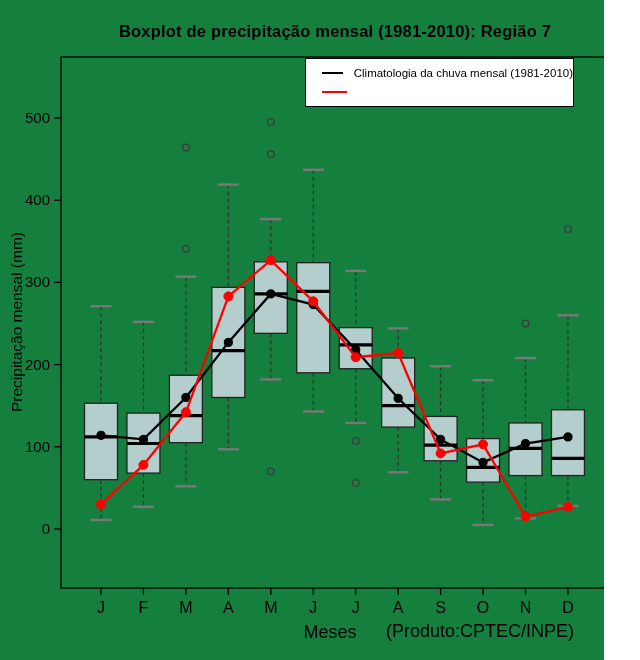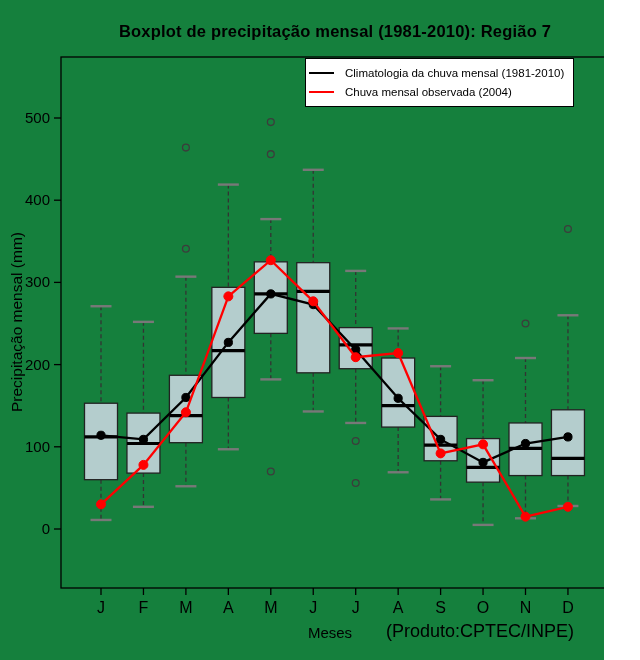--- a/index.html
+++ b/index.html
@@ -3,27 +3,27 @@
 <meta charset="utf-8">
 <style>
   html,body{margin:0;padding:0;background:#ffffff;}
   .page{position:relative;width:604px;height:660px;background:#15803d;overflow:hidden;
         font-family:"Liberation Sans",sans-serif;color:#000;}
   .title{position:absolute;left:61px;top:22px;width:548px;text-align:center;
          font-size:16.5px;font-weight:bold;letter-spacing:.2px;}
   svg.plot{position:absolute;left:0;top:0;font-family:"Liberation Sans",sans-serif;}
   .legend{position:absolute;left:305px;top:58px;width:269px;height:49px;
           border:1.3px solid #000;background:#fff;box-sizing:border-box;
-          display:flex;flex-direction:column;justify-content:center;gap:3px;padding-left:3px;}
+          display:flex;flex-direction:column;justify-content:center;gap:3px;padding-left:16px;}
   .legend-row{display:flex;align-items:center;gap:11px;height:16px;}
   .legend-swatch{display:inline-block;width:25px;height:0;border-top:2.2px solid #000;}
   .legend-label{font-size:11.5px;white-space:nowrap;}
   .ylabel{position:absolute;left:17px;top:322px;transform:translate(-50%,-50%) rotate(-90deg);
           font-size:15.5px;white-space:nowrap;}
-  .xlabel{position:absolute;left:330px;top:632px;transform:translate(-50%,-50%);font-size:15px;}
+  .xlabel{position:absolute;left:330px;top:632px;transform:translate(-50%,-50%);font-size:18px;}
   .caption{position:absolute;right:30px;top:621px;font-size:18px;}
 </style>
 </head>
 <body>
 
 <div class="page">
 
   <div class="title">Boxplot de precipitação mensal (1981-2010): Região 7</div>
 
   <svg class="plot" id="plot" width="640" height="660">
@@ -173,20 +173,19 @@
       <circle cx="567.95" cy="506.806" r="4.5" fill="#ff0000" stroke="#ff0000"></circle>
     </svg>
 
   <div class="legend">
     <div class="legend-row">
       <span class="legend-swatch" style="border-top-color: rgb(0, 0, 0);"></span>
       <span class="legend-label">Climatologia da chuva mensal (1981-2010)</span>
     </div>
     <div class="legend-row">
       <span class="legend-swatch" style="border-top-color: rgb(255, 0, 0);"></span>
-      <span class="legend-label">Chuva mensal observada (2004)</span>
     </div>
   </div>
 
   <div class="ylabel">Precipitação mensal (mm)</div>
   <div class="xlabel">Meses</div>
   <div class="caption">(Produto:CPTEC/INPE)</div>
 </div>
 
 </body></html>

